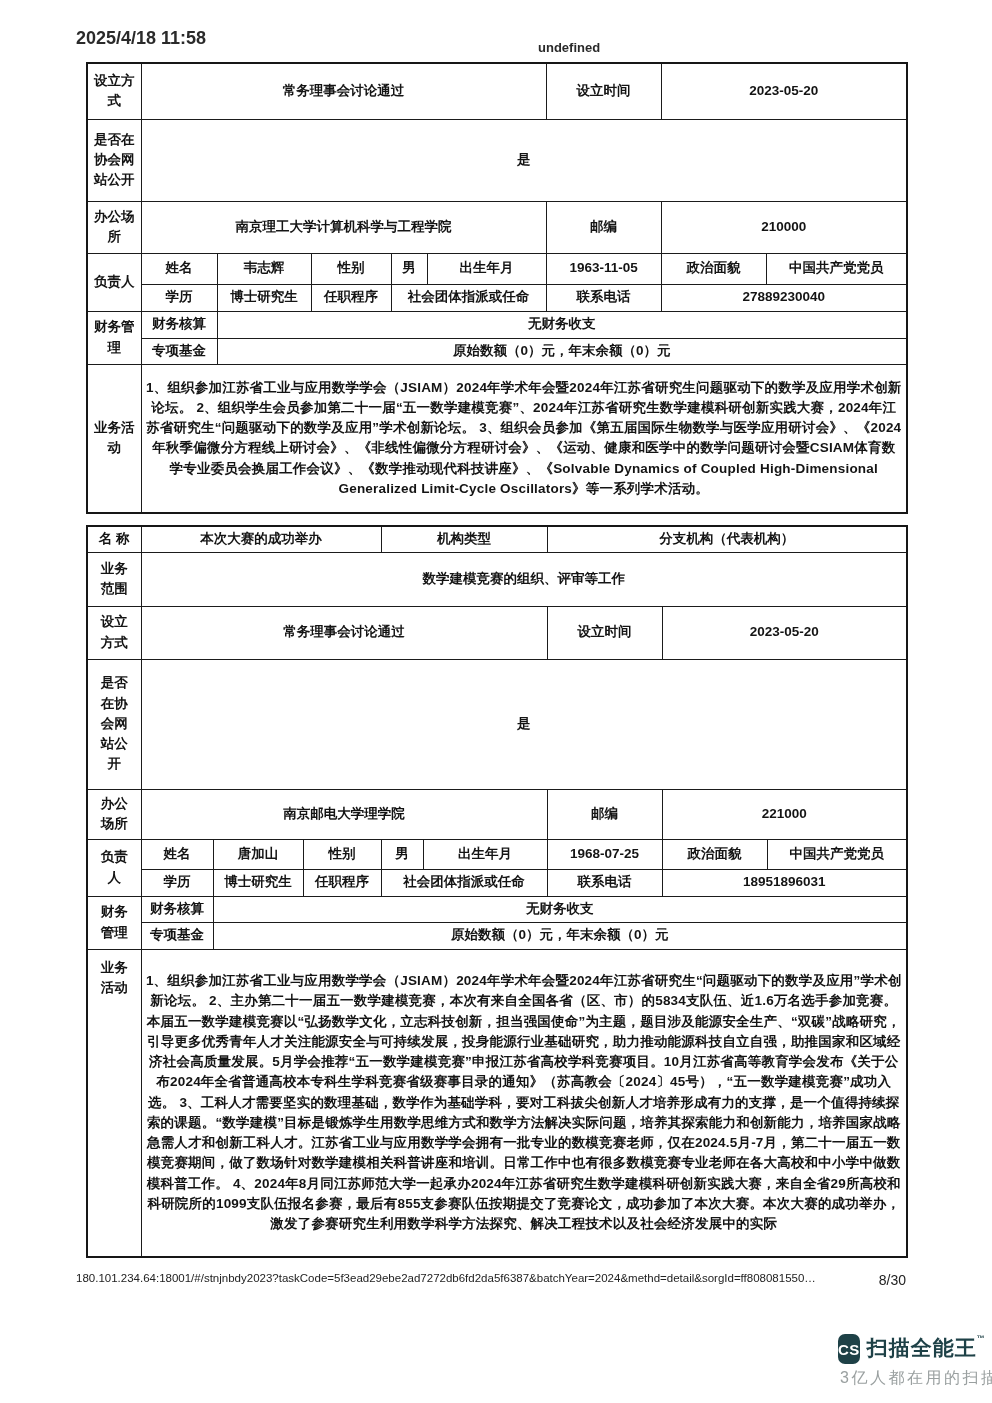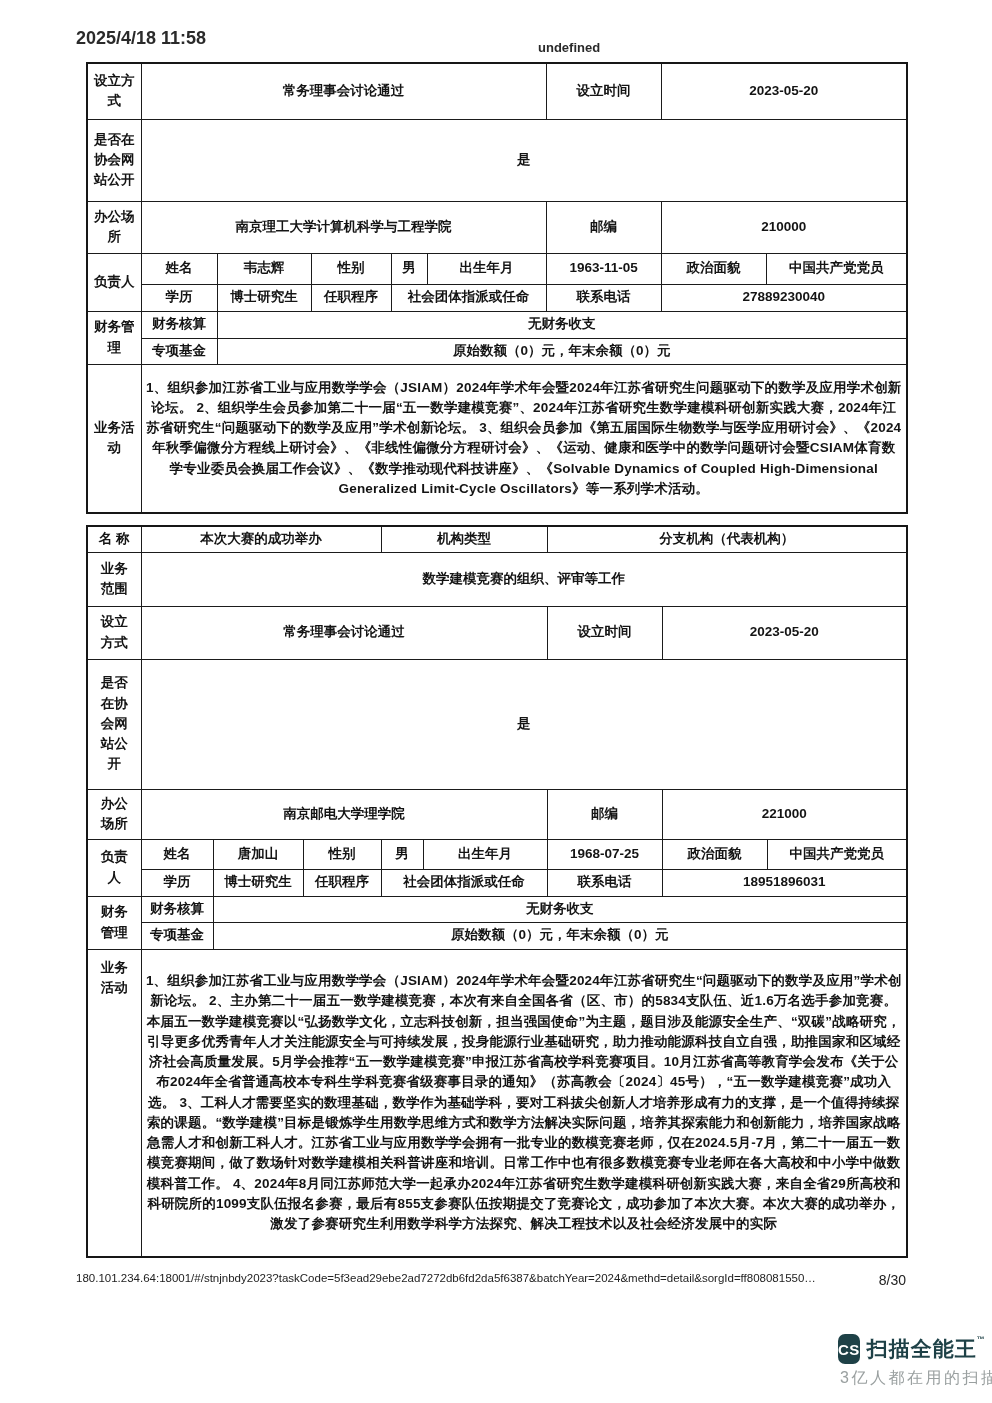--- a/index.html
+++ b/index.html
@@ -26,21 +26,21 @@
     text-align:center;font-size:13.2px;line-height:25.5px;padding:3px 9px;
     letter-spacing:0.2px;
   }
   .ftr{
     position:absolute;left:76px;top:1272px;width:830px;display:flex;
     justify-content:space-between;align-items:flex-start;font-size:11.5px;color:#222;
   }
   .ftr .url{max-width:770px;white-space:nowrap;overflow:hidden;}
   .ftr .pg{font-size:14px;}
   .brandbox{position:absolute;left:838px;top:1334px;width:140px;text-align:center;}
-  .brandrow{display:flex;align-items:center;justify-content:flex-start;gap:7px;}
+  .brandrow{display:flex;align-items:flex-start;justify-content:flex-start;gap:7px;}
   .badge{
     width:30px;height:30px;border-radius:7px;background:#1e4147;color:#fff;
     font-size:15px;font-weight:bold;display:flex;align-items:center;justify-content:center;
     letter-spacing:0.5px;
   }
   .brandname{font-size:21px;font-weight:bold;color:#1e4147;letter-spacing:1px;white-space:nowrap;}
   .tmmark{font-size:8px;vertical-align:top;color:#1e4147;}
   .tagline{margin-top:4px;font-size:16px;color:#9aa0a0;letter-spacing:2.5px;white-space:nowrap;text-align:left;padding-left:2px;}
 </style>
 </head>

